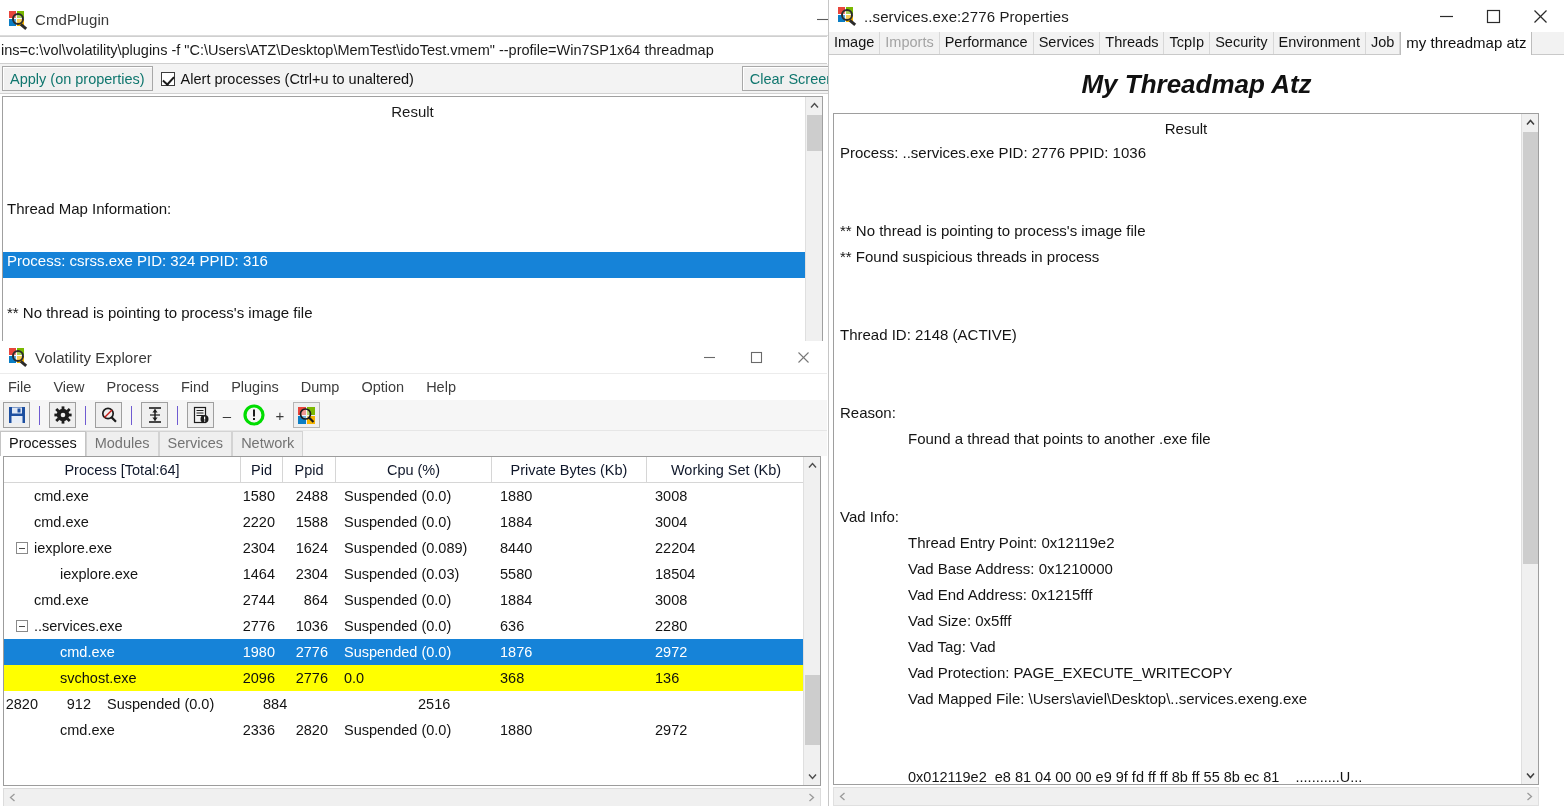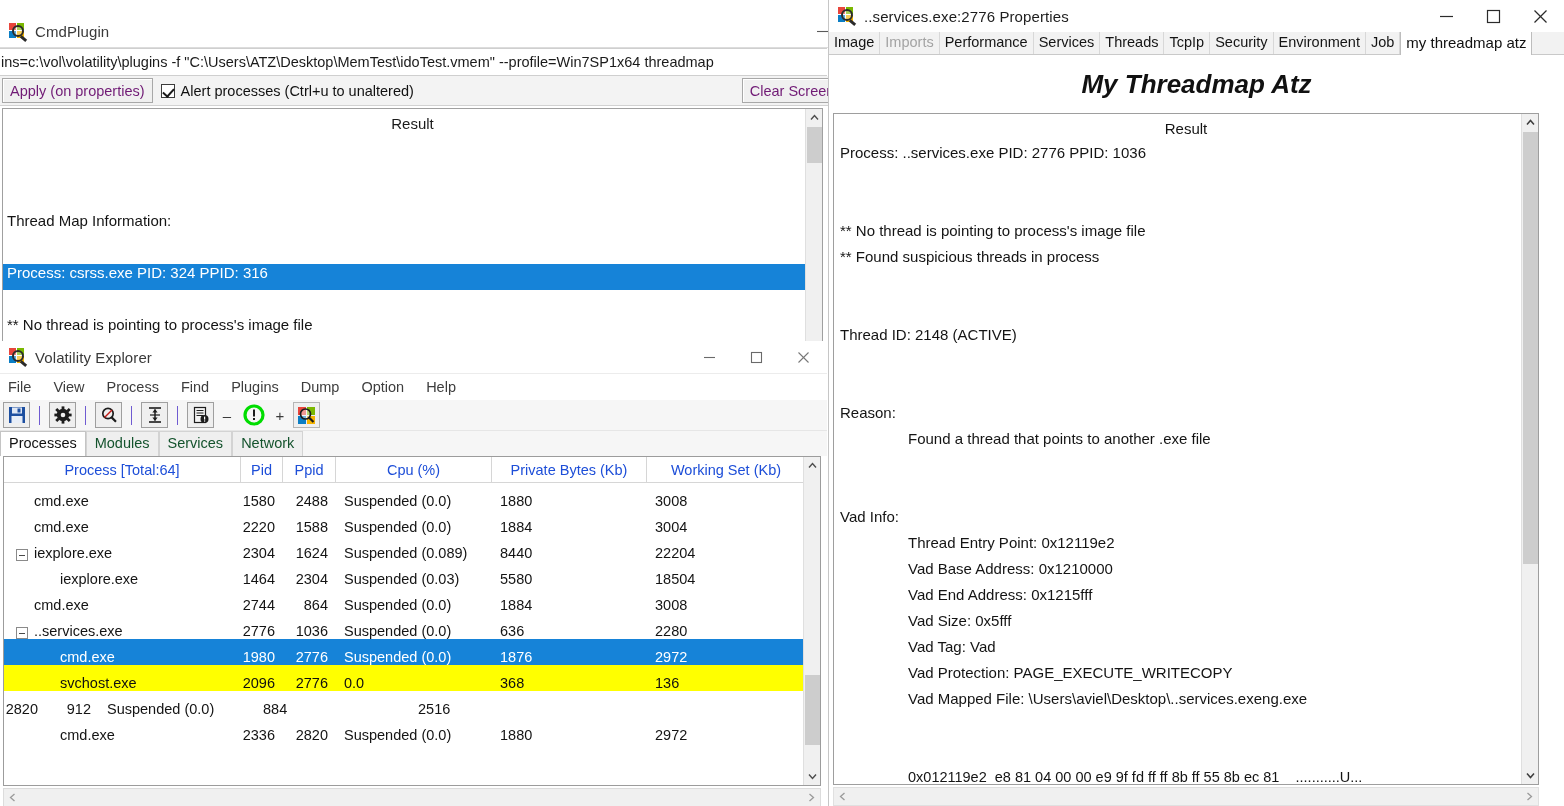--- a/index.html
+++ b/index.html
@@ -44,38 +44,38 @@
     white-space: nowrap;
   }
   .win-buttons { margin-left: auto; display: flex; height: 32px; }
   .win-btn {
     width: 47px; height: 32px; display: flex; align-items: center; justify-content: center;
     color: #5a5a5a;
   }
   .win-btn svg { display: block; }
 
   
-  #cmdplugin { left: 0; top: 16px; width: 940px; height: 342px; border:none; }
+  #cmdplugin { left: 0; top: 4px; width: 940px; height: 342px; border:none; }
   #cmdplugin .titlebar { border-bottom: 1px solid #dcdcdc; }
   .cmd-input {
     height: 28px; margin: 0; width: 827px;
     border: 1px solid #cfcfcf; border-left:none; border-right:none;
     background: #ffffff; font-size: 14.5px; color: #1a1a1a;
     display: flex; align-items: center; padding-left: 1px;
     white-space: nowrap; overflow: hidden;
   }
   .cmd-toolbar {
     height: 30px; display: flex; align-items: center;
     background: #f3f3f3; border-bottom: 1px solid #d2d2d2;
     position: relative;
   }
   .btn3d {
     border: 1px solid #a8a8a8; background: #f0f0f0;
     height: 25px; display: flex; align-items: center; justify-content: center;
-    padding: 8px 7px; font-size: 14.5px; color: #701a75; white-space: nowrap;
+    padding: 8px 7px; font-size: 14.5px; color: #0f766e; white-space: nowrap;
     box-shadow: inset 1px 1px 0 #ffffff;
   }
   .chk-wrap { display: flex; align-items: center; margin-left: 8px; gap: 6px; }
   .chk {
     width: 14px; height: 14px; border: 1px solid #3c3c3c; background: #fff;
     position: relative; flex: 0 0 auto;
   }
   .chk::after {
     content: ""; position: absolute; left: 3px; top: 1px;
     width: 5px; height: 9px; border: solid #1a1a1a;
@@ -129,39 +129,39 @@
     display: flex; align-items: center; justify-content: center; position: relative;
   }
   .tb-sep { width: 1px; height: 19px; background: #6f5bd1; margin: 0 6px; }
   .tb-plain { width: 20px; display:flex; align-items:center; justify-content:center;
     font-size:15px; color:#3b3b3b; }
   .tb-circle {
     width: 27px; height: 26px; display:flex; align-items:center; justify-content:center;
   }
   .tabs-row { height: 25px; display: flex; align-items: flex-end; background: #f6f6f6; }
   .tab {
-    font-size: 14.5px; padding: 2px 8px 3px 8px; color: #14532d;
+    font-size: 14.5px; padding: 2px 8px 3px 8px; color: #737373;
     border: 1px solid #d3d3d3; border-bottom: none; background: #efefef;
     line-height: 19px;
   }
   .tab.active { background: #ffffff; border-color: #c4c4c4; color: #111; }
 
   .grid-wrap {
     position: relative; margin: 0 3px; width: 818px; height: 330px;
     border: 1px solid #9c9c9c; background: #fff; overflow: hidden;
   }
   .grid-head { display: flex; height: 26px; background: #fff; border-bottom: 1px solid #d6d6d6; }
   .gh {
-    font-size: 14.5px; color: #1d4ed8; display: flex; align-items: center;
+    font-size: 14.5px; color: #0f172a; display: flex; align-items: center;
     justify-content: center; border-right: 1px solid #d6d6d6; height: 26px;
   }
   .grid-row { display: flex; height: 26px; align-items: center; font-size: 14.5px; color: #141414; }
   .grid-row.sel { background: #1683d8; color: #fff; }
   .grid-row.warn { background: #ffff00; color: #101010; }
-  .cell { display: flex; align-items: flex-end; height: 26px; white-space: nowrap; overflow: hidden; }
+  .cell { display: flex; align-items: center; height: 26px; white-space: nowrap; overflow: hidden; }
   .c-name { padding-left: 4px; }
   .c-right { justify-content: flex-end; padding-right: 8px; }
   .c-left { justify-content: flex-start; padding-left: 8px; }
   .expander {
     width: 12px; height: 12px; border: 1px solid #8a8a8a; background: #fff;
     position: relative; margin-left: 8px; margin-right: 6px; flex: 0 0 auto;
   }
   .expander::after {
     content:""; position:absolute; left:2px; top:5px; width:6px; height:1px; background:#4a4a4a;
   }

